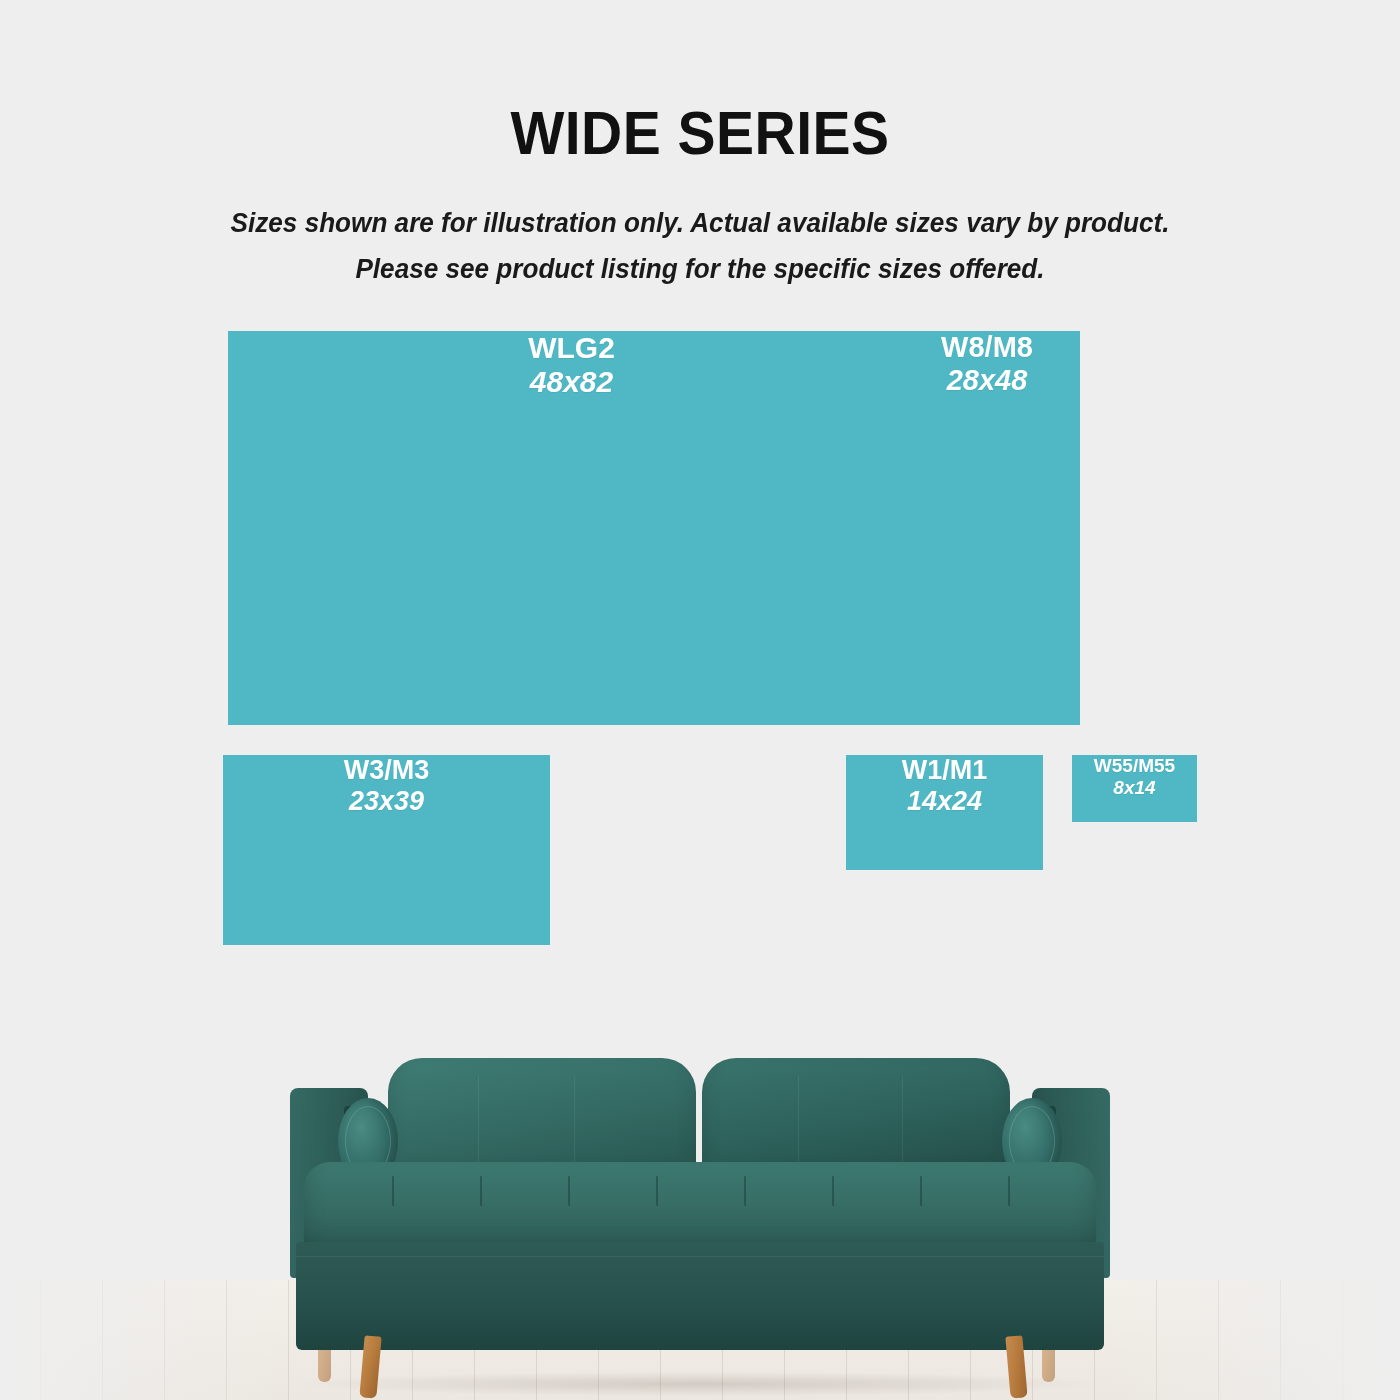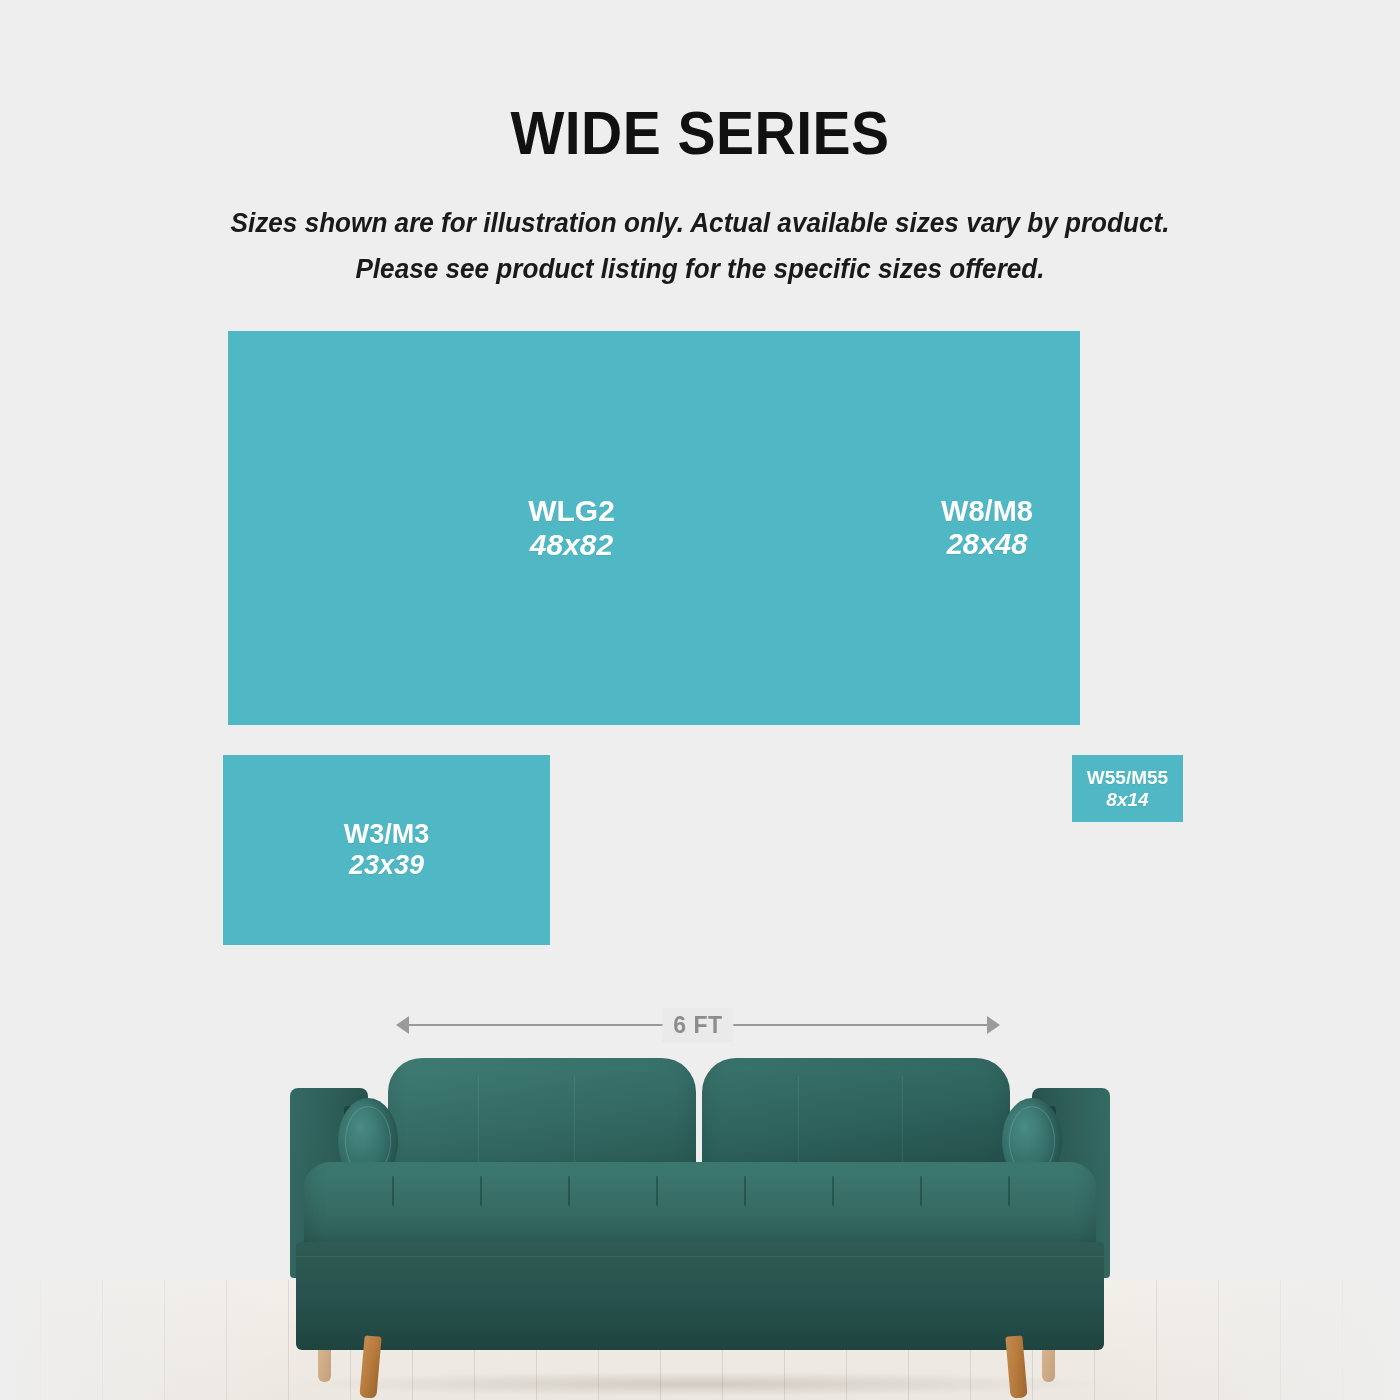--- a/index.html
+++ b/index.html
@@ -49,21 +49,20 @@
   }
   #subtitle .line { display: block; }
 
   
   .swatch {
     position: absolute;
     background: #4fb8c4;
     display: flex;
     flex-direction: column;
     align-items: center;
-    justify-content: center;
     color: #ffffff;
     text-align: center;
     font-weight: 700;
     line-height: 1.14;
     text-shadow: 0 1px 1px rgba(0,0,0,0.06);
   }
   .swatch .code { display: block; }
   .swatch .dims { display: block; font-style: italic; }
 
   
@@ -269,32 +268,30 @@
     <span class="code">W8/M8</span>
     <span class="dims">28x48</span>
   </div>
 
   <div class="swatch t-md" style="left:223px; top:755px; width:327px; height:190px;">
     <span class="code">W3/M3</span>
     <span class="dims">23x39</span>
   </div>
 
 
-
-  <div class="swatch t-sm" style="left:1072px; top:755px; width:111px; height:67px;">
+  <div class="swatch t-md" style="left:846px; top:755px; width:197px; height:115px;">
+    <span class="code">W1/M1</span>
+    <span class="dims">14x24</span>
+  </div>
+
+  <div class="swatch t-sm" style="left:1072px; top:755px; width:125px; height:67px;">
     <span class="code">W55/M55</span>
     <span class="dims">8x14</span>
   </div>
 
-  <div id="scale-bar">
-    <div id="scale-line"></div>
-    <div class="arrow-head" id="arrow-left"></div>
-    <div class="arrow-head" id="arrow-right"></div>
-    <div id="scale-label">6 FT</div>
-  </div>
 
   <div id="sofa-scene">
 
     <div id="floor"></div>
     <div id="planks">
         <div class="floor-plank" style="left: 40px;"></div>
         <div class="floor-plank" style="left: 102px;"></div>
         <div class="floor-plank" style="left: 164px;"></div>
         <div class="floor-plank" style="left: 226px;"></div>
         <div class="floor-plank" style="left: 288px;"></div>

